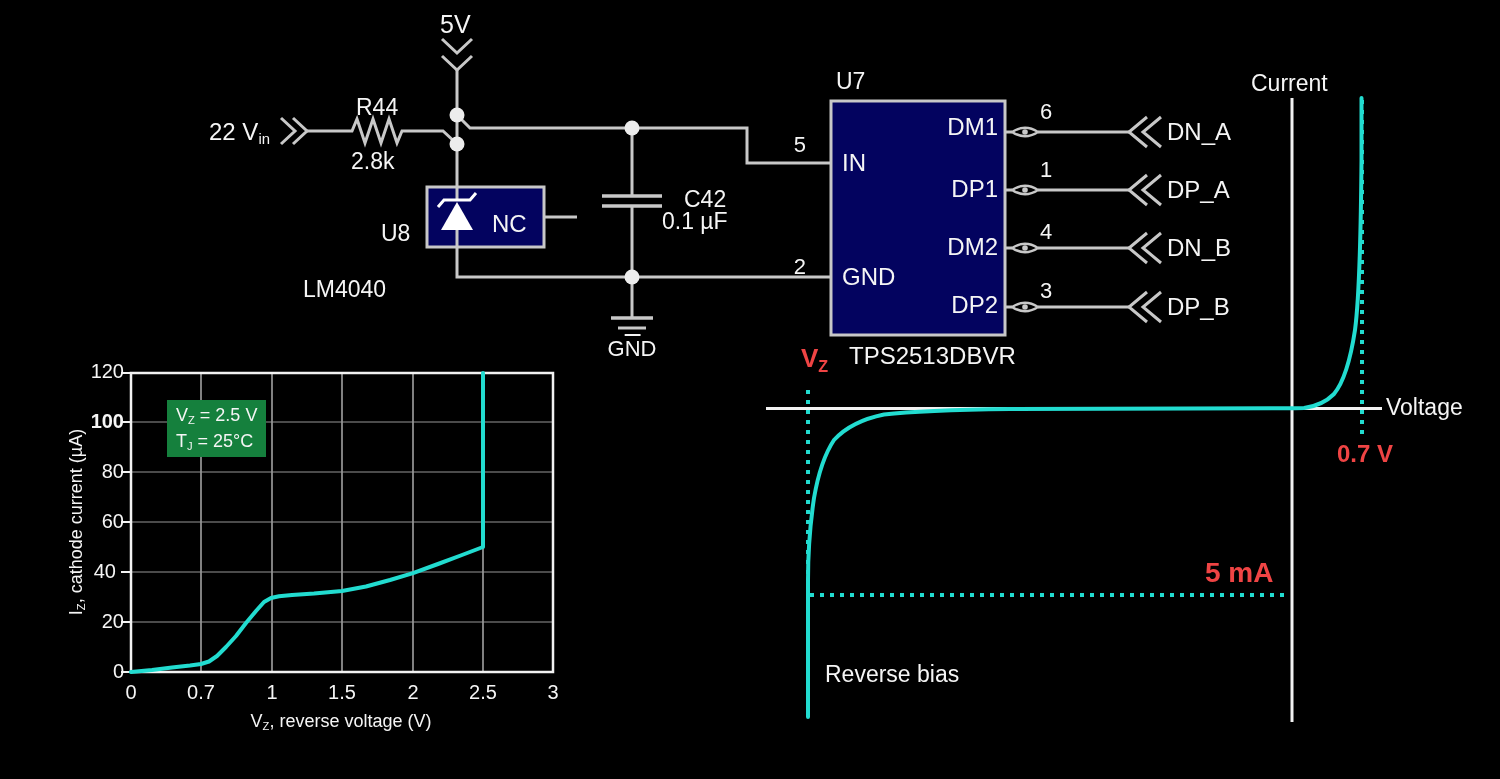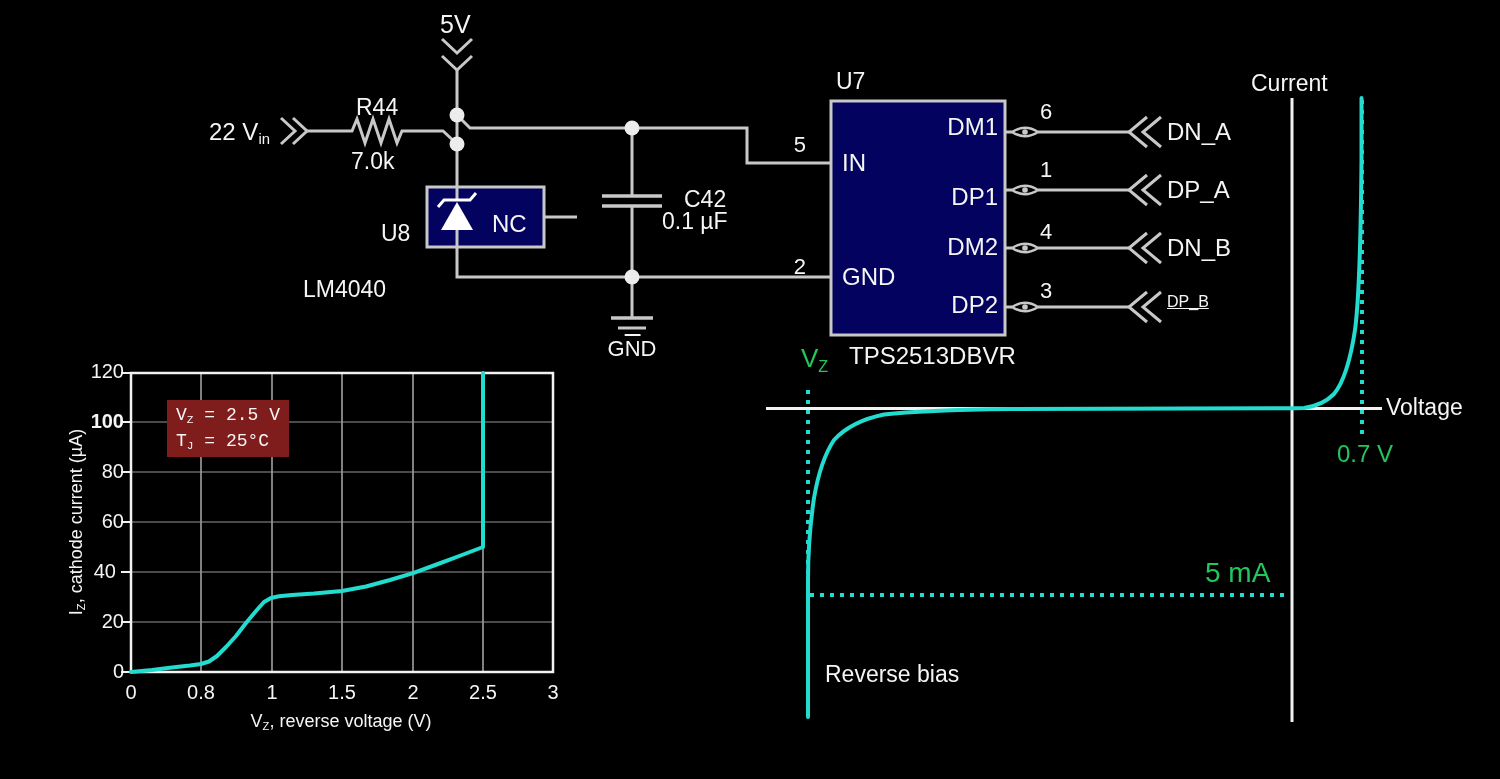--- a/index.html
+++ b/index.html
@@ -1,21 +1,21 @@
 <!DOCTYPE html>
 <html><head>
 <meta charset="utf-8">
 <style>
   html,body{margin:0;padding:0;background:#000;}
   #stage{position:relative;width:1500px;height:779px;background:#000;overflow:hidden;
          font-family:"Liberation Sans",sans-serif;color:#f5f5f5;}
   #gfx{position:absolute;left:0;top:0;}
   .lbl{position:absolute;white-space:nowrap;font-size:23px;color:#f5f5f5;line-height:1.05;}
   .lbl sub{font-size:0.62em;vertical-align:-0.28em;}
-  .teal{color:#22c55e;font-weight:normal;}
+  .teal{color:#ef4444;font-weight:bold;}
   .ov{text-decoration:overline;}
   .tick{font-size:20px;}
   .axis-title{font-size:18px;}
   .right{text-align:right;}
   .center{text-align:center;}
 </style>
 </head>
 <body>
 
 <div id="stage">
@@ -138,75 +138,75 @@
       </g>
       <path d="M808,717 L808,580 C808,545 810,525 814,498 C818,475 824,455 834,440 C846,427 862,419 884,414.5 C915,411 960,409.7 1010,409 C1080,408.4 1180,408.2 1295,408.2 L1304,408 C1316,406.5 1326,402 1334,394 C1343,383 1350,363 1355,330 C1359,300 1361,220 1361.5,160 L1361.5,98" fill="none" stroke="#22dcd0" stroke-width="4" stroke-linecap="round"></path>
     </g>
   </svg>
 
   <div class="lbl" style="left:440px;top:11px;font-size:25px;">5V</div>
 
   <div class="lbl" style="left:209px;top:119px;font-size:24px;"><span>22 V</span><sub>in</sub></div>
 
   <div class="lbl" style="left:356px;top:95px;">R44</div>
-  <div class="lbl" style="left:351px;top:149px;">7.0k</div>
+  <div class="lbl" style="left:351px;top:149px;">2.8k</div>
 
   <div class="lbl" style="left:381px;top:221px;">U8</div>
   <div class="lbl" style="left:492px;top:211px;font-size:24px;">NC</div>
   <div class="lbl" style="left:303px;top:277px;">LM4040</div>
 
   <div class="lbl" style="left:664px;top:187px;margin-left:20px;">C42</div>
   <div class="lbl" style="left:662px;top:209px;">0.1 µF</div>
 
   <div class="lbl center" style="left:602px;top:337px;width:60px;font-size:22px;"><span>G</span><span class="ov">N</span><span>D</span></div>
 
   <div class="lbl" style="left:836px;top:69px;">U7</div>
   <div class="lbl" style="left:849px;top:343px;font-size:24px;">TPS2513DBVR</div>
 
   <div class="lbl right" style="left:786px;top:133px;width:20px;font-size:22px;">5</div>
   <div class="lbl" style="left:842px;top:150px;font-size:24px;">IN</div>
   <div class="lbl right" style="left:786px;top:255px;width:20px;font-size:22px;">2</div>
   <div class="lbl" style="left:842px;top:264px;font-size:24px;">GND</div>
 
   <div class="lbl right" style="left:930px;top:114px;width:68px;font-size:24px;">DM1</div>
-  <div class="lbl right" style="left:930px;top:184px;width:68px;font-size:24px;">DP1</div>
+  <div class="lbl right" style="left:930px;top:176px;width:68px;font-size:24px;">DP1</div>
   <div class="lbl right" style="left:930px;top:234px;width:68px;font-size:24px;">DM2</div>
   <div class="lbl right" style="left:930px;top:292px;width:68px;font-size:24px;">DP2</div>
 
   <div class="lbl center" style="left:1036px;top:100px;width:20px;font-size:22px;">6</div>
   <div class="lbl center" style="left:1036px;top:158px;width:20px;font-size:22px;">1</div>
   <div class="lbl center" style="left:1036px;top:220px;width:20px;font-size:22px;">4</div>
   <div class="lbl center" style="left:1036px;top:279px;width:20px;font-size:22px;">3</div>
 
   <div class="lbl" style="left:1167px;top:119px;font-size:24px;">DN_A</div>
   <div class="lbl" style="left:1167px;top:177px;font-size:24px;">DP_A</div>
   <div class="lbl" style="left:1167px;top:235px;font-size:24px;">DN_B</div>
-  <div class="lbl" style="left:1167px;top:294px;font-size:16px;text-decoration:underline;">DP_B</div>
+  <div class="lbl" style="left:1167px;top:294px;font-size:24px;">DP_B</div>
 
   <div class="lbl tick right" style="left:84px;top:361px;width:40px;">120</div>
   <div class="lbl tick right" style="left:84px;top:411px;width:40px;font-weight:bold;">100</div>
   <div class="lbl tick right" style="left:84px;top:461px;width:40px;">80</div>
   <div class="lbl tick right" style="left:84px;top:511px;width:40px;">60</div>
   <div class="lbl tick right" style="left:76px;top:561px;width:40px;">40</div>
   <div class="lbl tick right" style="left:84px;top:611px;width:40px;">20</div>
   <div class="lbl tick right" style="left:84px;top:661px;width:40px;">0</div>
 
   <div class="lbl tick center" style="left:109px;top:682px;width:44px;">0</div>
-  <div class="lbl tick center" style="left:179px;top:682px;width:44px;">0.8</div>
+  <div class="lbl tick center" style="left:179px;top:682px;width:44px;">0.7</div>
   <div class="lbl tick center" style="left:250px;top:682px;width:44px;">1</div>
   <div class="lbl tick center" style="left:320px;top:682px;width:44px;">1.5</div>
   <div class="lbl tick center" style="left:391px;top:682px;width:44px;">2</div>
   <div class="lbl tick center" style="left:461px;top:682px;width:44px;">2.5</div>
   <div class="lbl tick center" style="left:531px;top:682px;width:44px;">3</div>
 
   <div class="lbl axis-title" style="left:77px;top:522px;transform:translate(-50%,-50%) rotate(-90deg);"><span>I</span><sub>Z</sub><span>, cathode current (µA)</span></div>
 
   <div class="lbl axis-title" style="left:341px;top:712px;transform:translateX(-50%);"><span>V</span><sub>Z</sub><span>, reverse voltage (V)</span></div>
 
-  <div class="lbl" style="left:167px;top:400px;font-size:18px;line-height:1.4;background:#7f1d1d;padding:3px 9px;font-family:Liberation Mono, monospace;">
+  <div class="lbl" style="left:167px;top:400px;font-size:18px;line-height:1.4;background:#15803d;padding:3px 9px;">
     <div><span>V</span><sub>Z</sub><span> = 2.5 V</span></div>
     <div><span>T</span><sub>J</sub><span> = 25°C</span></div>
   </div>
 
   <div class="lbl" style="left:1251px;top:71px;">Current</div>
   <div class="lbl" style="left:1386px;top:395px;">Voltage</div>
   <div class="lbl teal" style="left:1337px;top:441px;font-size:24px;">0.7 V</div>
   <div class="lbl teal right" style="left:1205px;top:558px;width:64px;font-size:28px;">5 mA</div>
   <div class="lbl teal" style="left:801px;top:345px;font-size:26px;"><span>V</span><sub>Z</sub></div>
   <div class="lbl" style="left:825px;top:662px;">Reverse bias</div>

